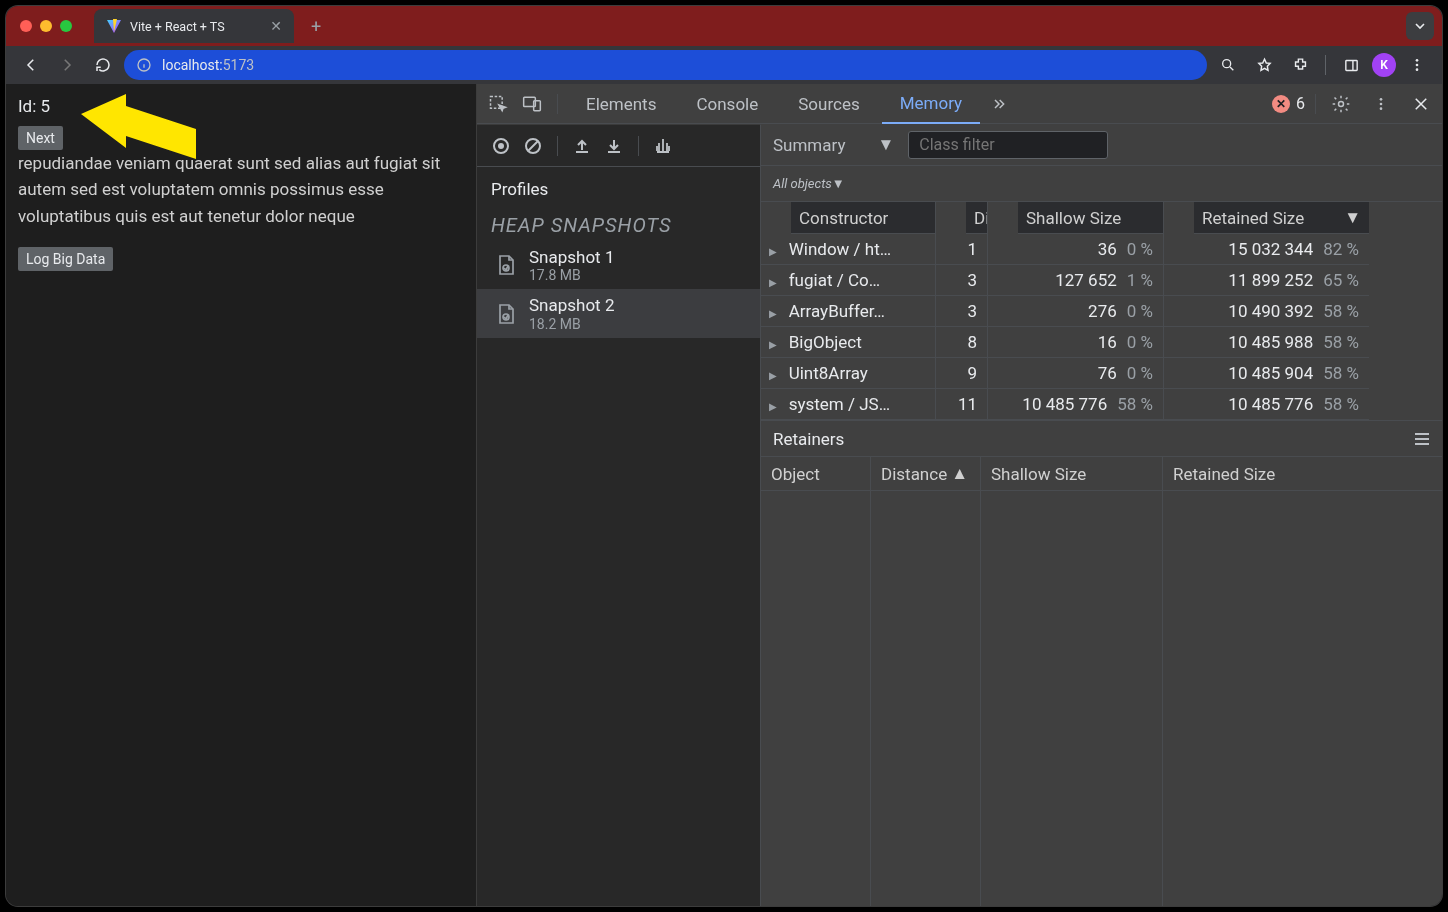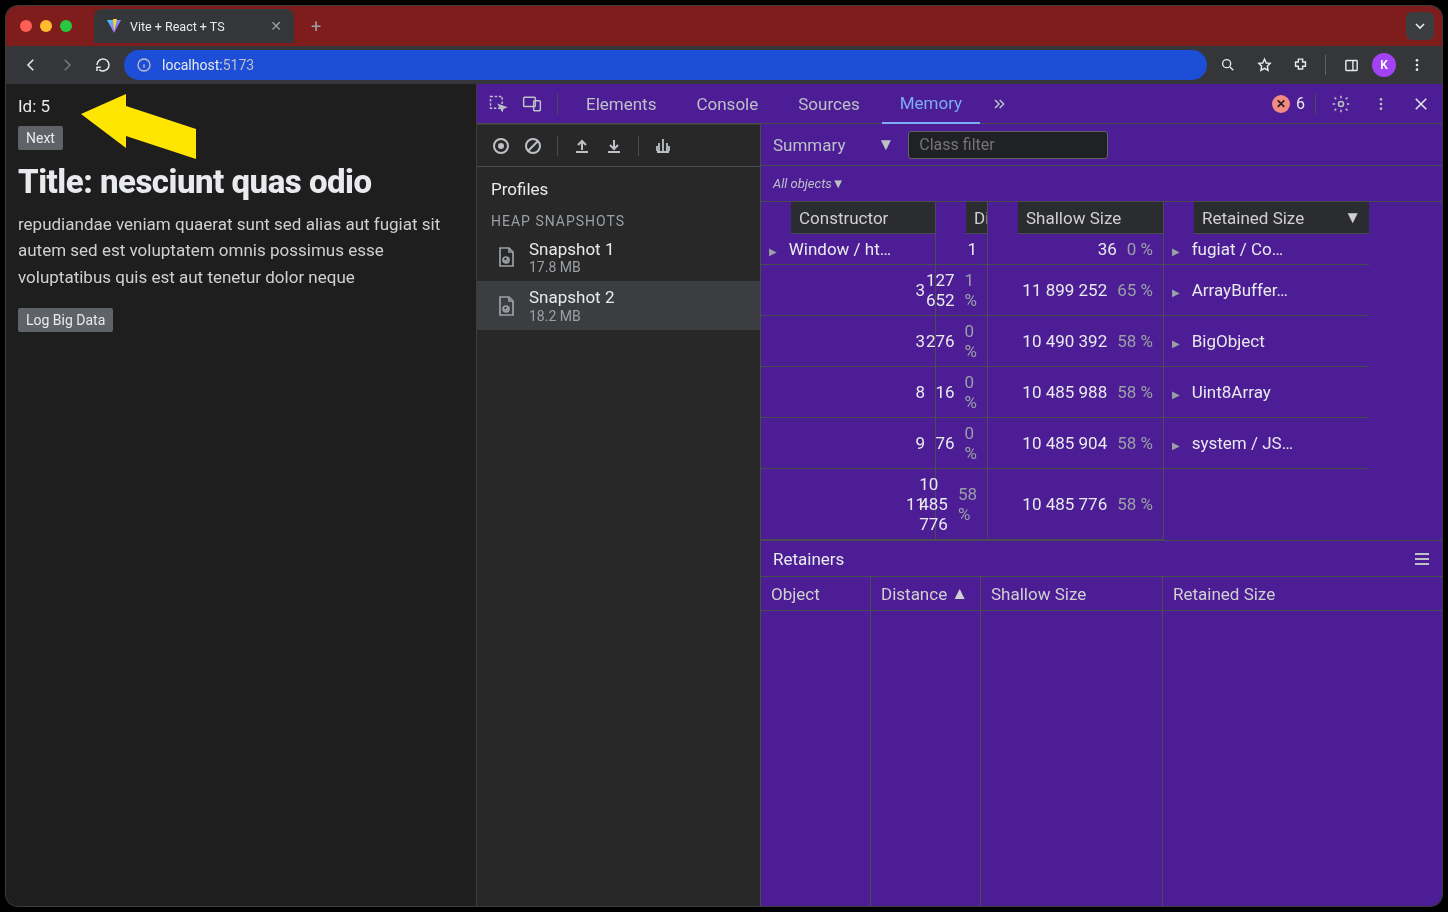--- a/index.html
+++ b/index.html
@@ -31,38 +31,38 @@
 
 
 .content { position:absolute; left:0; top:78px; right:0; bottom:0; display:flex; }
 .page { width: 471px; background:#1e1e1e; color:#e8eaed; padding: 12px; font-size:17px; position:relative; border-right:1px solid #3c3c3c;}
 .page h1 { font-size:33px; font-weight:800; margin: 12px 0 10px; letter-spacing:-0.5px; }
 .page p { line-height:1.55; color:#d0d0d0; max-width: 440px; }
 .page .btn { display:inline-block; background:#5f6367; color:#e8eaed; border:none; padding:4px 8px; font-size:14px; border-radius:2px; }
 .page .id-line { font-size:17px; margin-bottom:10px; }
 
 
-.devtools { flex:1; display:flex; flex-direction:column; background:#4c1d95; color:#e8eaed; }
+.devtools { flex:1; display:flex; flex-direction:column; background:#404040; color:#e8eaed; }
 .dt-tabbar { height:40px; display:flex; align-items:center; border-bottom:1px solid #494c50; padding:0 6px; gap:4px; }
 .dt-ic { width:30px; height:30px; display:flex; align-items:center; justify-content:center; color:#bdc1c6; }
 .dt-sep { width:1px; height:20px; background:#494c50; margin:0 6px; }
 .dt-tab { padding: 0 18px; height:40px; display:flex; align-items:center; color:#bdc1c6; font-size:17px; }
 .dt-tab.active { color:#7cacf8; border-bottom:2px solid #7cacf8; }
 .dt-right { margin-left:auto; display:flex; align-items:center; gap:10px; }
 .err-pill { display:flex; align-items:center; gap:6px; color:#e8eaed; font-size:16px;}
 .err-pill .circle { width:18px;height:18px;border-radius:50%; background:#f28b82; color:#202124; font-size:12px; display:flex;align-items:center;justify-content:center; font-weight:700;}
 
 
 .mem { flex:1; display:flex; min-height:0; }
 .mem-sidebar { width:284px; background:#282828; border-right:1px solid #494c50; border-top:1px solid #3b3b3b; display:flex; flex-direction:column; }
 .mem-toolbar { height:42px; display:flex; align-items:center; gap:4px; padding:0 10px; border-bottom:1px solid #494c50; }
 .mem-tb-ic { width:28px; height:28px; display:flex; align-items:center; justify-content:center; color:#bdc1c6; }
 .mem-side-body { padding: 12px 0 0 0; }
 .mem-side-title { padding: 0 14px 10px; font-size:17px; color:#e8eaed; }
-.mem-side-section { padding: 4px 14px; font-size:14px; letter-spacing:1px; color:#9aa0a6; }
+.mem-side-section { padding: 4px 14px; font-size:20px; letter-spacing:1px; color:#9aa0a6;font-style:italic; }
 .snap-item { display:flex; align-items:center; gap:12px; padding:6px 14px 6px 18px; }
 .snap-item.selected { background:#3c3d40; }
 .snap-text { display:flex; flex-direction:column; }
 .snap-name { font-size:17px; color:#e8eaed; line-height:1.2; }
 .snap-size { font-size:14px; color:#9aa0a6; }
 .snap-ic { color:#9aa0a6; }
 
 .mem-main { flex:1; display:flex; flex-direction:column; min-width:0; }
 .mem-main-top { height:42px; display:flex; align-items:center; gap:14px; padding:0 12px; border-bottom:1px solid #494c50; }
 .dropdown { display:flex; align-items:center; gap:32px; color:#bdc1c6; font-size:17px; }
@@ -190,21 +190,20 @@
           </svg>
         </div>
     </div>
   </div>
 
   <div class="content">
 
     <div class="page">
       <div class="id-line">Id: 5</div>
       <button class="btn">Next</button>
-      <h1>Title: nesciunt quas odio</h1>
       <p>repudiandae veniam quaerat sunt sed alias aut fugiat sit autem sed est voluptatem omnis possimus esse voluptatibus quis est aut tenetur dolor neque</p>
       <div style="height:18px"></div>
       <button class="btn">Log Big Data</button>
 
       
       <svg class="arrow" style="left:60px;top:-5px;" width="140" height="110">
         <polygon points="15,35 60,15 60,27 130,50 130,80 60,57 60,69" fill="#ffe600"></polygon>
       </svg>
     </div>
 
@@ -360,20 +359,24 @@
 
             <div class="name">
                   <span class="tri"></span>
                   <span>Window / ht…</span>
                 </div>
             <div class="cell-r">1</div>
             <div class="cell-split">
                   <span>36</span>
                   <span class="pct">0 %</span>
                 </div>
+            <div class="cell-split">
+                  <span>15 032 344</span>
+                  <span class="pct">82 %</span>
+                </div>
 
             <div class="name">
                   <span class="tri"></span>
                   <span>fugiat / Co…</span>
                 </div>
             <div class="cell-r">3</div>
             <div class="cell-split">
                   <span>127 652</span>
                   <span class="pct">1 %</span>
                 </div>

